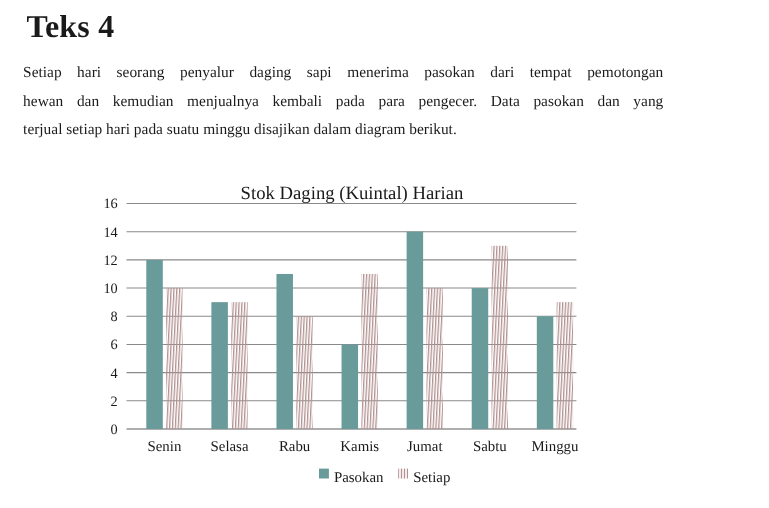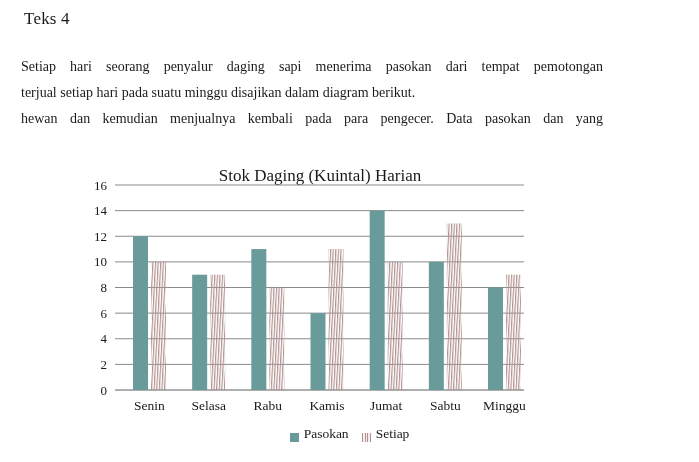--- a/index.html
+++ b/index.html
@@ -5,49 +5,49 @@
   html,body{margin:0;padding:0;background:#fff;}
   body{
     position:relative;
     width:699px;height:462px;
     overflow:hidden;
     font-family:"Liberation Serif","DejaVu Serif",serif;
     color:#1a1a1a;
   }
   .heading{
     position:absolute;left:24px;top:9px;margin:0;
-    font-size:17px;font-weight:400;letter-spacing:.2px;
+    font-size:29px;font-weight:700;letter-spacing:.2px;
   }
   .paragraph{position:absolute;left:21px;top:54px;width:582px;font-size:14px;}
   .pline{height:26px;line-height:26px;text-align:justify;text-align-last:justify;white-space:normal;}
   .pline.last{text-align-last:left;}
   .chart{position:absolute;left:0;top:140px;width:699px;height:322px;}
   .chart-title{
     position:absolute;left:115px;top:26px;width:410px;
     text-align:center;font-size:17px;color:#1a1a1a;
   }
   .chart svg{position:absolute;left:0;top:0;}
   .chart svg text{font-family:"Liberation Serif","DejaVu Serif",serif;}
   .legend{
     position:absolute;left:0;right:0;top:285px;height:18px;
     display:flex;justify-content:center;align-items:center;gap:13px;
     font-size:13.5px;
   }
-  .legend-item{display:flex;align-items:flex-end;gap:5px;}
+  .legend-item{display:flex;align-items:flex-start;gap:5px;}
   .swatch{width:9px;height:9px;display:inline-block;}
 </style>
 </head>
 <body>
 
 <h1 class="heading">Teks 4</h1>
 
 <div class="paragraph">
   <div class="pline">Setiap hari seorang penyalur daging sapi menerima pasokan dari tempat pemotongan</div>
+  <div class="pline">hewan dan kemudian menjualnya kembali pada para pengecer. Data pasokan dan yang</div>
   <div class="pline last">terjual setiap hari pada suatu minggu disajikan dalam diagram berikut.</div>
-  <div class="pline">hewan dan kemudian menjualnya kembali pada para pengecer. Data pasokan dan yang</div>
 </div>
 
 <div class="chart">
   <div class="chart-title">Stok Daging (Kuintal) Harian</div>
 
   <svg id="chart-svg" width="699" height="322" viewBox="0 0 699 322">
     <defs>
       <pattern id="hatchPat" patternUnits="userSpaceOnUse" width="2.6" height="8" patternTransform="rotate(3)">
         <rect id="hatch-stripe" x="0" y="0" width="1.2" height="8" fill="#b29190"></rect>
       </pattern>

